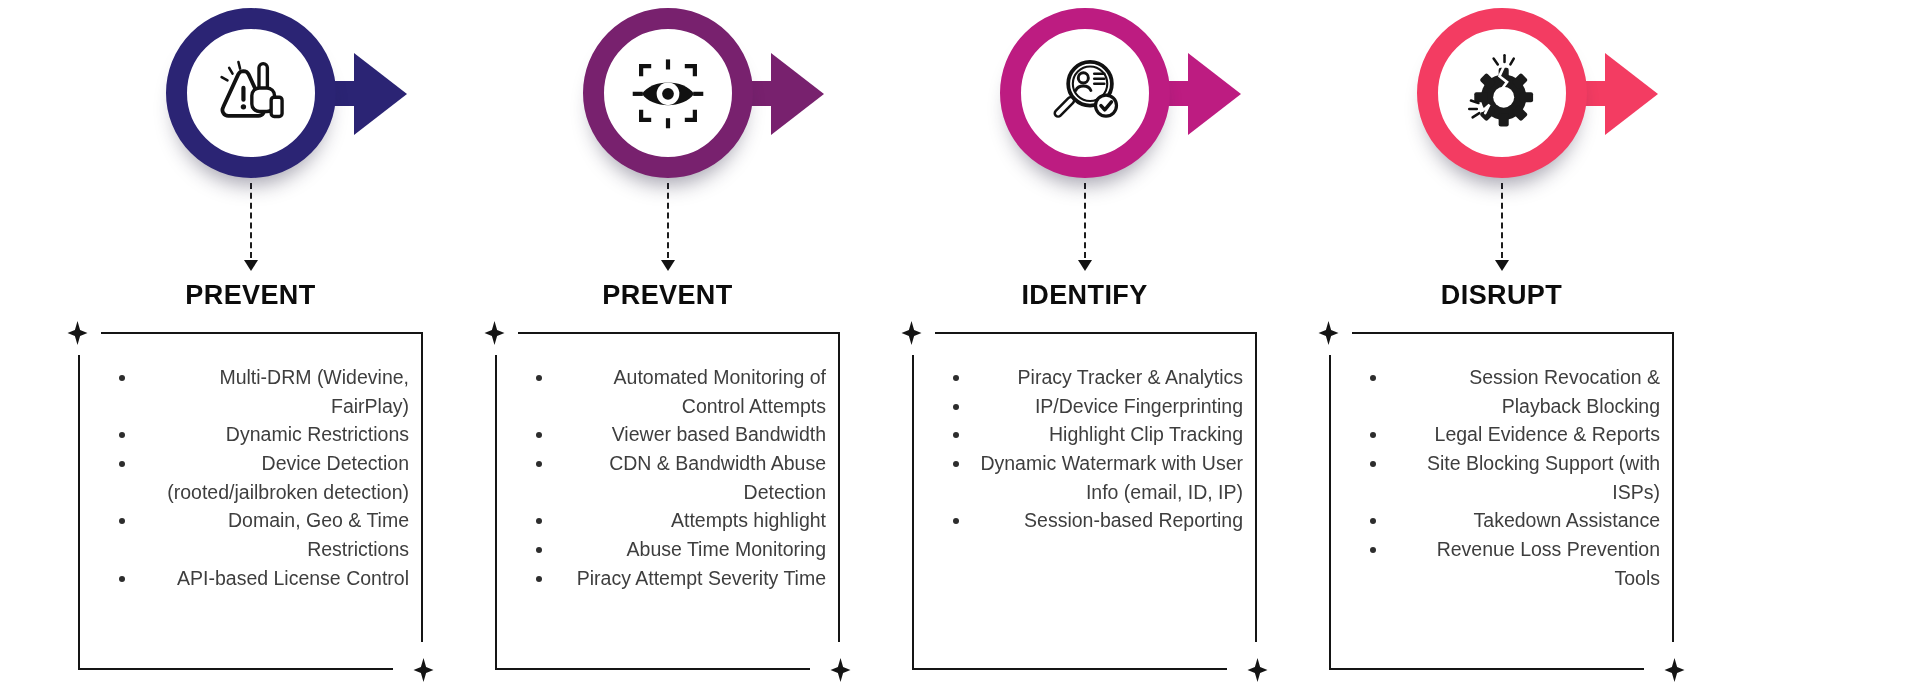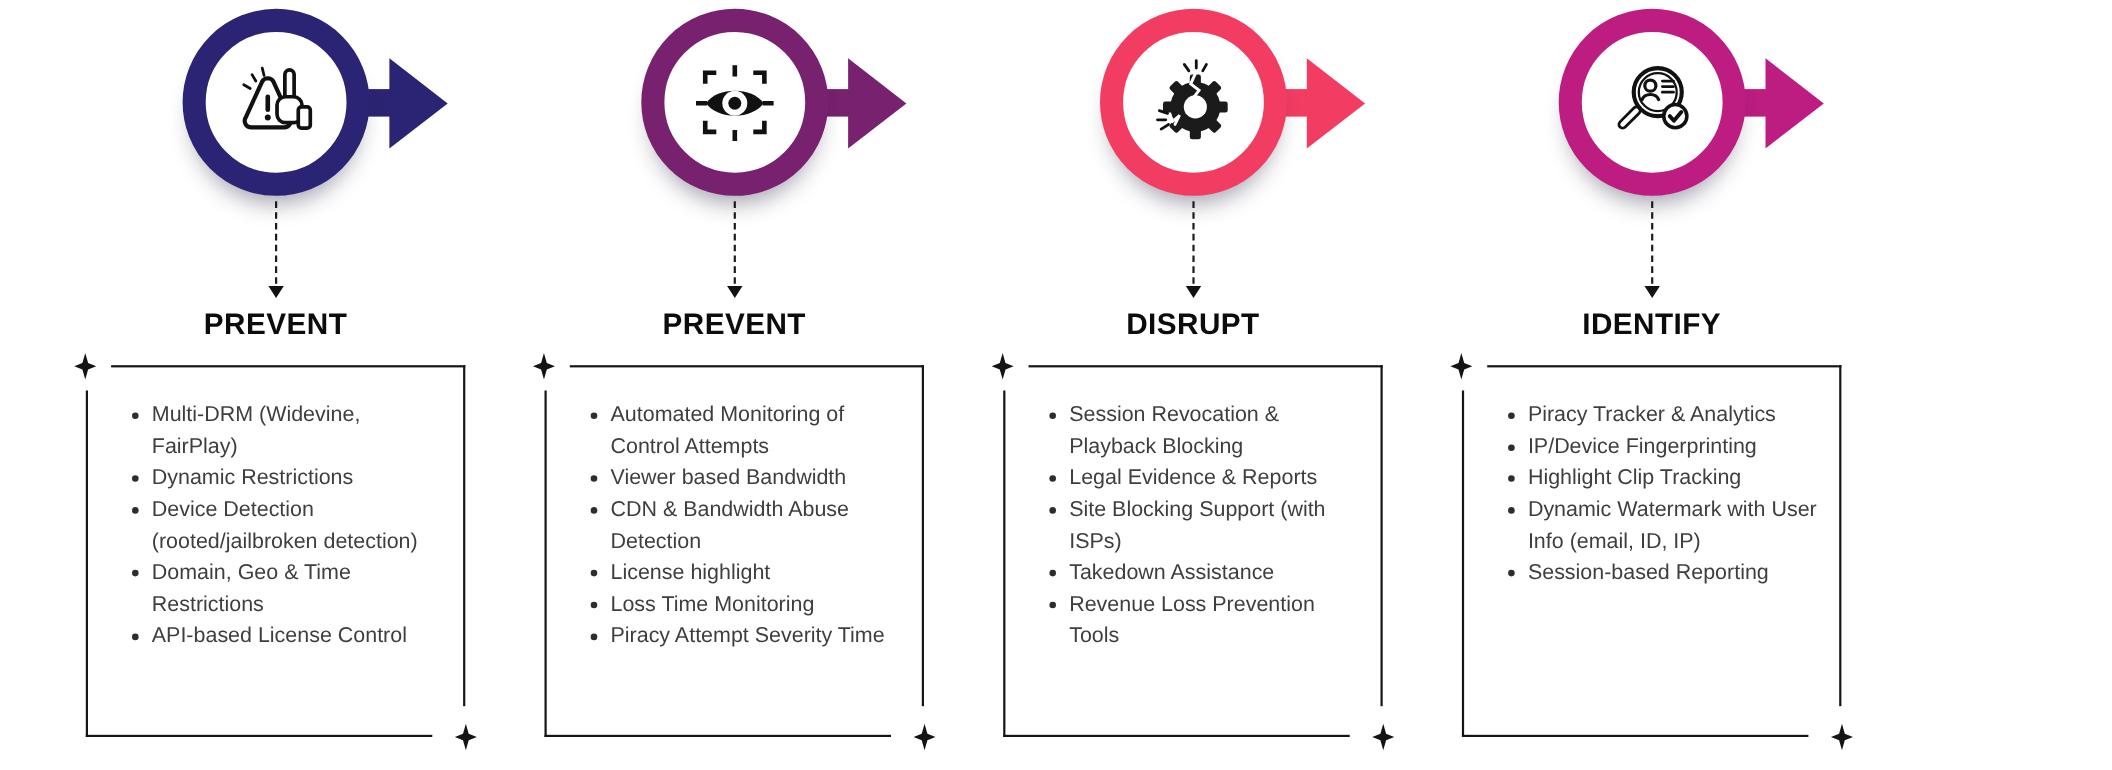--- a/index.html
+++ b/index.html
@@ -63,21 +63,21 @@
     position: absolute; left: 0; right: 30px; top: 23px; bottom: 0;
     border-left: 2px solid #151515; border-bottom: 2px solid #151515;
   }
   .star { position: absolute; width: 21px; height: 24px; }
   .star svg { width: 100%; height: 100%; display: block; }
   .star-tl { top: -11px; left: -11px; }
   .star-br { bottom: -12px; right: -11px; }
   .box-content { position: absolute; inset: 0; padding: 31px 14px 10px 38px; }
   .box-content ul { margin: 0; padding-left: 22px; }
   .box-content li {
-    font-size: 19.5px; line-height: 1.47; color: #3e3e3e;
+    font-size: 19.5px; line-height: 1.47; color: #3e3e3e; text-align: right;
   }
   .box-content li::marker { color: #2d2d2d; }
 </style>
 </head>
 <body>
 
 <div id="stage">
     <div class="column" style="--accent: #2b2474;">
     <div class="medallion">
       <div class="arrow-stem"></div>
@@ -165,23 +165,74 @@
       <div class="star star-br">
           <svg viewBox="0 0 20 24" fill="#141414">
     <polygon points="10,0 12.6,9 20,12 12.6,15 10,24 7.4,15 0,12 7.4,9"></polygon>
   </svg>
         </div>
       <div class="box-content">
         <ul>
             <li>Automated Monitoring of Control Attempts</li>
             <li>Viewer based Bandwidth</li>
             <li>CDN &amp; Bandwidth Abuse Detection</li>
-            <li>License highlight</li>
-            <li>Loss Time Monitoring</li>
+            <li>Attempts highlight</li>
+            <li>Abuse Time Monitoring</li>
             <li>Piracy Attempt Severity Time</li>
+          </ul>
+      </div>
+    </div>
+  </div>
+    <div class="column" style="--accent: #bd1c81;">
+    <div class="medallion">
+      <div class="arrow-stem"></div>
+      <div class="arrow-head"></div>
+      <div class="ring">
+        <div class="icon-slot">
+            <svg viewBox="0 0 100 100" fill="none" stroke="#111" stroke-linecap="round" stroke-linejoin="round">
+    <path d="M33,59 L18,74" stroke-width="11"></path>
+    <path d="M33,59 L18,74" stroke="#fff" stroke-width="5"></path>
+    <circle cx="56" cy="39" r="26" stroke-width="4.5"></circle>
+    <circle cx="56" cy="39" r="20.5" stroke-width="2.5"></circle>
+    <circle cx="48" cy="32" r="6" stroke-width="3.5"></circle>
+    <path d="M39,47 a9.5,8 0 0 1 18,0" stroke-width="3.5"></path>
+    <path d="M61,27 H73" stroke-width="3"></path>
+    <path d="M61,33 H73" stroke-width="3"></path>
+    <path d="M61,39 H73" stroke-width="3"></path>
+    <circle cx="75" cy="65" r="12.5" fill="#fff" stroke-width="3.8"></circle>
+    <path d="M69,65 l4.5,5 l8,-9.5" stroke-width="4.2"></path>
+  </svg>
+          </div>
+      </div>
+    </div>
+    <div class="connector">
+      <div class="dash-line"></div>
+      <div class="arrow-down"></div>
+    </div>
+    <h2 class="step-title">IDENTIFY</h2>
+    <div class="box">
+      <div class="box-line-a"></div>
+      <div class="box-line-b"></div>
+      <div class="star star-tl">
+          <svg viewBox="0 0 20 24" fill="#141414">
+    <polygon points="10,0 12.6,9 20,12 12.6,15 10,24 7.4,15 0,12 7.4,9"></polygon>
+  </svg>
+        </div>
+      <div class="star star-br">
+          <svg viewBox="0 0 20 24" fill="#141414">
+    <polygon points="10,0 12.6,9 20,12 12.6,15 10,24 7.4,15 0,12 7.4,9"></polygon>
+  </svg>
+        </div>
+      <div class="box-content">
+        <ul>
+            <li>Piracy Tracker &amp; Analytics</li>
+            <li>IP/Device Fingerprinting</li>
+            <li>Highlight Clip Tracking</li>
+            <li>Dynamic Watermark with User Info (email, ID, IP)</li>
+            <li>Session-based Reporting</li>
           </ul>
       </div>
     </div>
   </div>
     <div class="column" style="--accent: #f33c62;">
     <div class="medallion">
       <div class="arrow-stem"></div>
       <div class="arrow-head"></div>
       <div class="ring">
         <div class="icon-slot">
@@ -232,64 +283,13 @@
         <ul>
             <li>Session Revocation &amp; Playback Blocking</li>
             <li>Legal Evidence &amp; Reports</li>
             <li>Site Blocking Support (with ISPs)</li>
             <li>Takedown Assistance</li>
             <li>Revenue Loss Prevention Tools</li>
           </ul>
       </div>
     </div>
   </div>
-    <div class="column" style="--accent: #bd1c81;">
-    <div class="medallion">
-      <div class="arrow-stem"></div>
-      <div class="arrow-head"></div>
-      <div class="ring">
-        <div class="icon-slot">
-            <svg viewBox="0 0 100 100" fill="none" stroke="#111" stroke-linecap="round" stroke-linejoin="round">
-    <path d="M33,59 L18,74" stroke-width="11"></path>
-    <path d="M33,59 L18,74" stroke="#fff" stroke-width="5"></path>
-    <circle cx="56" cy="39" r="26" stroke-width="4.5"></circle>
-    <circle cx="56" cy="39" r="20.5" stroke-width="2.5"></circle>
-    <circle cx="48" cy="32" r="6" stroke-width="3.5"></circle>
-    <path d="M39,47 a9.5,8 0 0 1 18,0" stroke-width="3.5"></path>
-    <path d="M61,27 H73" stroke-width="3"></path>
-    <path d="M61,33 H73" stroke-width="3"></path>
-    <path d="M61,39 H73" stroke-width="3"></path>
-    <circle cx="75" cy="65" r="12.5" fill="#fff" stroke-width="3.8"></circle>
-    <path d="M69,65 l4.5,5 l8,-9.5" stroke-width="4.2"></path>
-  </svg>
-          </div>
-      </div>
-    </div>
-    <div class="connector">
-      <div class="dash-line"></div>
-      <div class="arrow-down"></div>
-    </div>
-    <h2 class="step-title">IDENTIFY</h2>
-    <div class="box">
-      <div class="box-line-a"></div>
-      <div class="box-line-b"></div>
-      <div class="star star-tl">
-          <svg viewBox="0 0 20 24" fill="#141414">
-    <polygon points="10,0 12.6,9 20,12 12.6,15 10,24 7.4,15 0,12 7.4,9"></polygon>
-  </svg>
-        </div>
-      <div class="star star-br">
-          <svg viewBox="0 0 20 24" fill="#141414">
-    <polygon points="10,0 12.6,9 20,12 12.6,15 10,24 7.4,15 0,12 7.4,9"></polygon>
-  </svg>
-        </div>
-      <div class="box-content">
-        <ul>
-            <li>Piracy Tracker &amp; Analytics</li>
-            <li>IP/Device Fingerprinting</li>
-            <li>Highlight Clip Tracking</li>
-            <li>Dynamic Watermark with User Info (email, ID, IP)</li>
-            <li>Session-based Reporting</li>
-          </ul>
-      </div>
-    </div>
-  </div>
   </div>
 
 </body></html>

